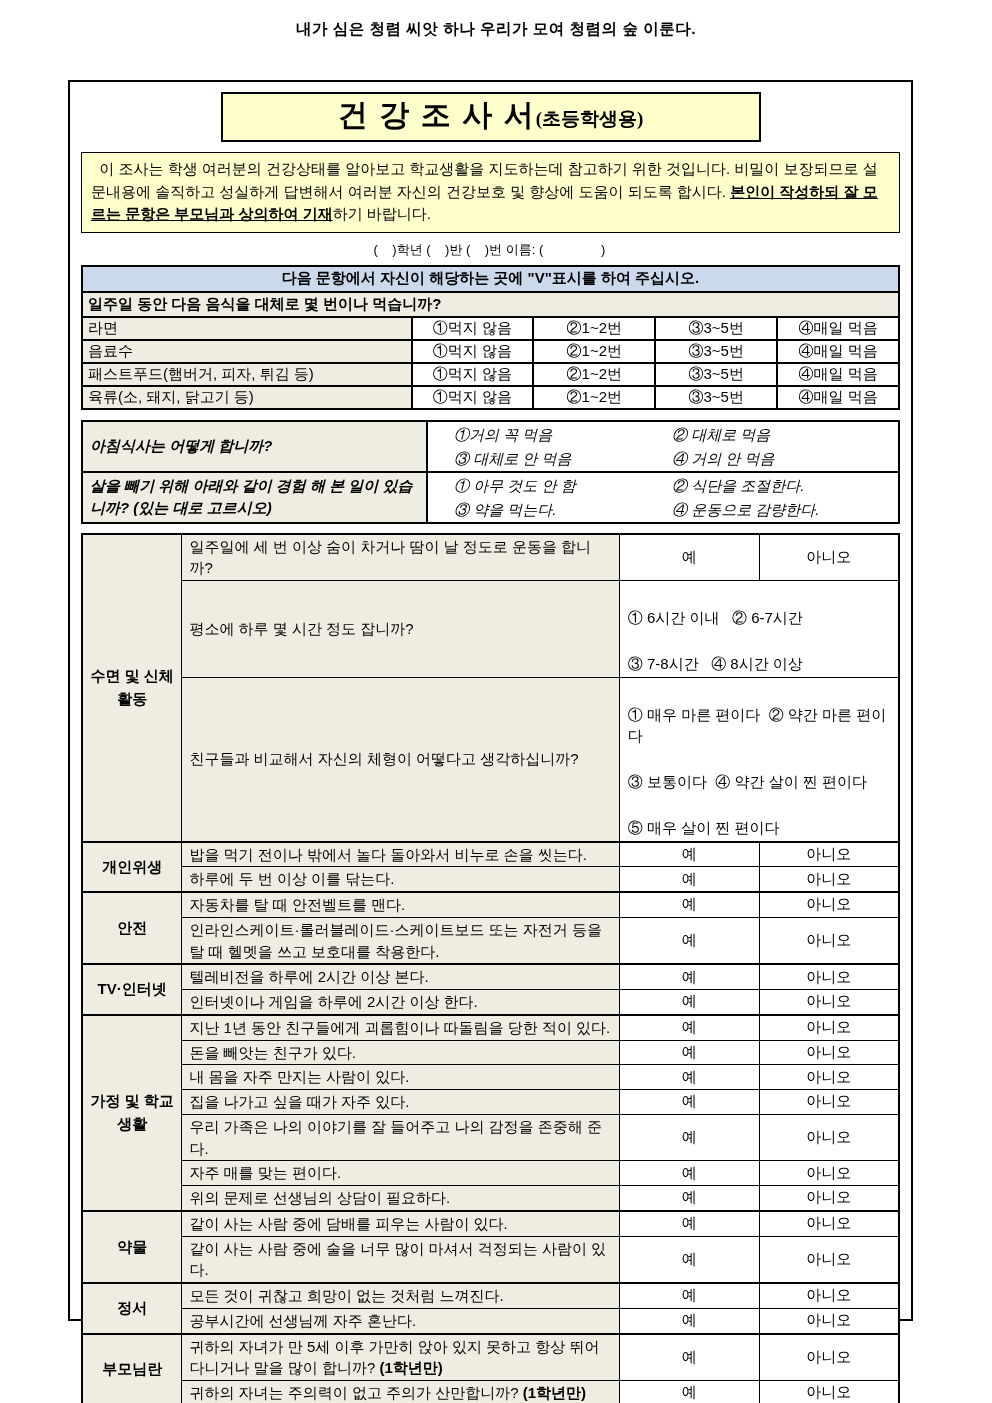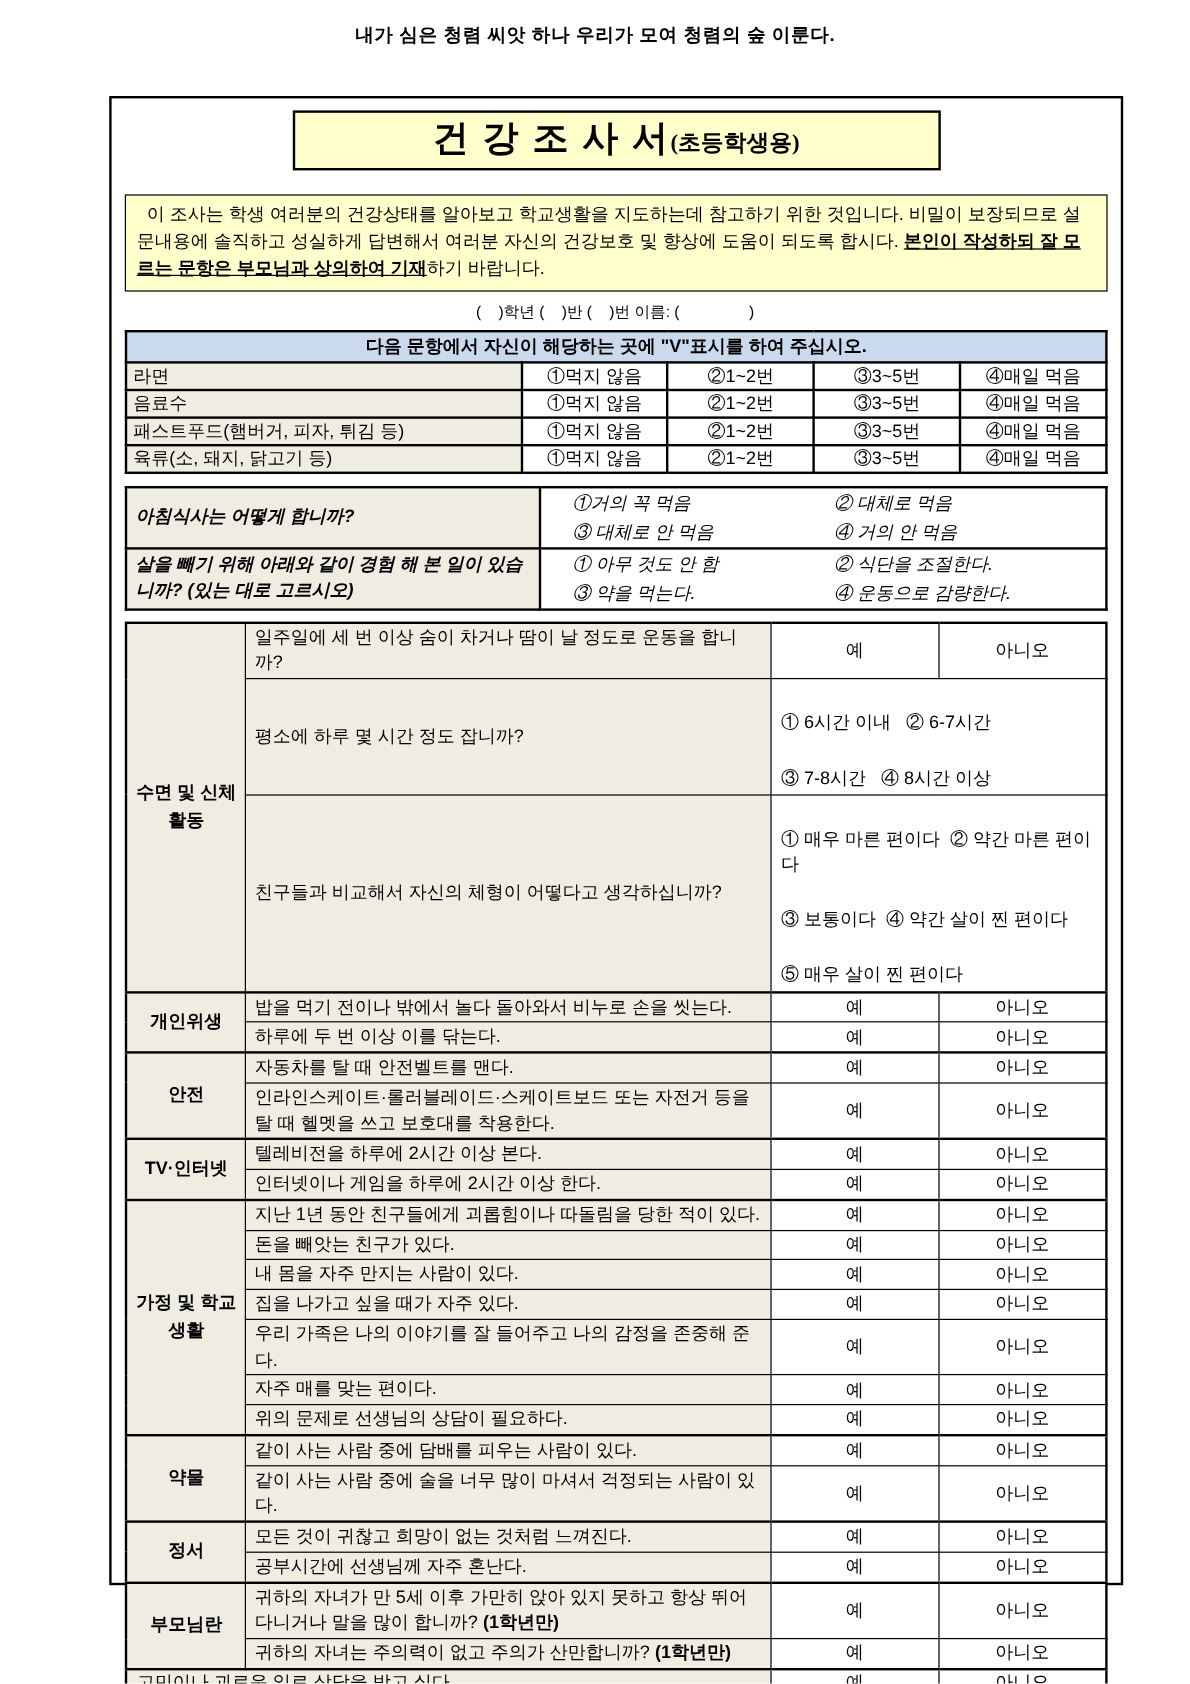--- a/index.html
+++ b/index.html
@@ -15,21 +15,21 @@
   .slogan {
     text-align:center;
     padding-top:19px;
     font-size:15.5px;
     font-weight:bold;
     letter-spacing:0.5px;
   }
 
   .outer-box {
     position:absolute;
-    left:91px; top:80px;
+    left:68px; top:80px;
     width:845px; height:1241px;
     border:2px solid #000;
     background:#fff;
     padding:8px 11px 0 11px;
   }
 
   .title-box {
     width:540px;
     margin:2px auto 0 auto;
     border:2px solid #000;
@@ -43,21 +43,21 @@
     font-size:30px;
     letter-spacing:2px;
   }
   .title-sub {
     font-family:"Liberation Serif", serif;
     font-weight:bold;
     font-size:19px;
   }
 
   .intro-box {
-    margin-top:20px;
+    margin-top:10px;
     border:1.5px solid #000;
     background:#FFFFCC;
     padding:5px 9px 6px 9px;
     font-size:15px;
     line-height:1.5;
     white-space:pre-wrap;
   }
   .intro-box .em { font-weight:bold; text-decoration:underline; }
 
   .student-line {
@@ -163,20 +163,23 @@
     </div>
 
     <div class="intro-box"><span>  이 조사는 학생 여러분의 건강상태를 알아보고 학교생활을 지도하는데 참고하기 위한 것입니다. 비밀이 보장되므로 설문내용에 솔직하고 성실하게 답변해서 여러분 자신의 건강보호 및 향상에 도움이 되도록 합시다. </span><span class="em">본인이 작성하되 잘 모르는 문항은 부모님과 상의하여 기재</span><span>하기 바랍니다.</span></div>
 
     <div class="student-line">(    )학년 (    )반 (    )번 이름: (                )</div>
 
     <table class="food-table">
       <tbody>
           <tr>
         <td colspan="5" class="blue-header">다음 문항에서 자신이 해당하는 곳에 "V"표시를 하여 주십시오.</td>
+      </tr>
+      <tr>
+        <td colspan="5" class="q-row">일주일 동안 다음 음식을 대체로 몇 번이나 먹습니까?</td>
       </tr>
       <tr>
         <td class="item">라면</td>
         <td class="opt">①먹지 않음</td>
         <td class="opt">②1~2번</td>
         <td class="opt">③3~5번</td>
         <td class="opt">④매일 먹음</td>
       </tr>
       <tr>
         <td class="item">음료수</td>

